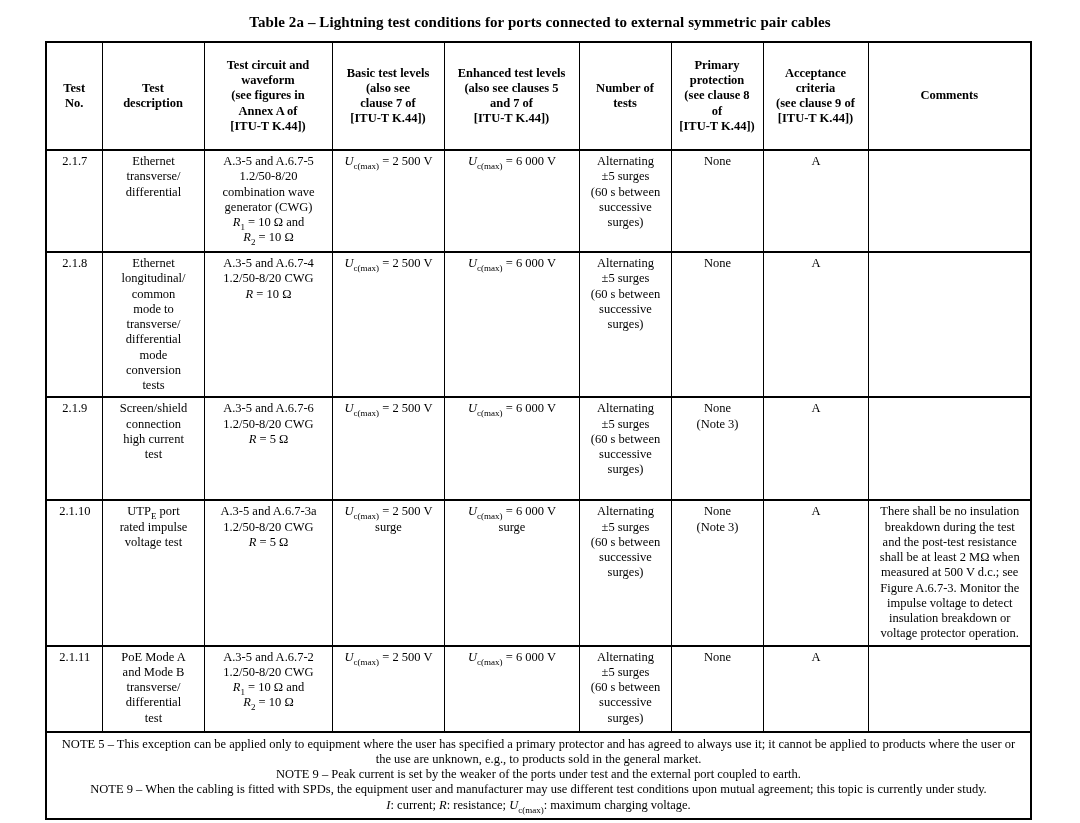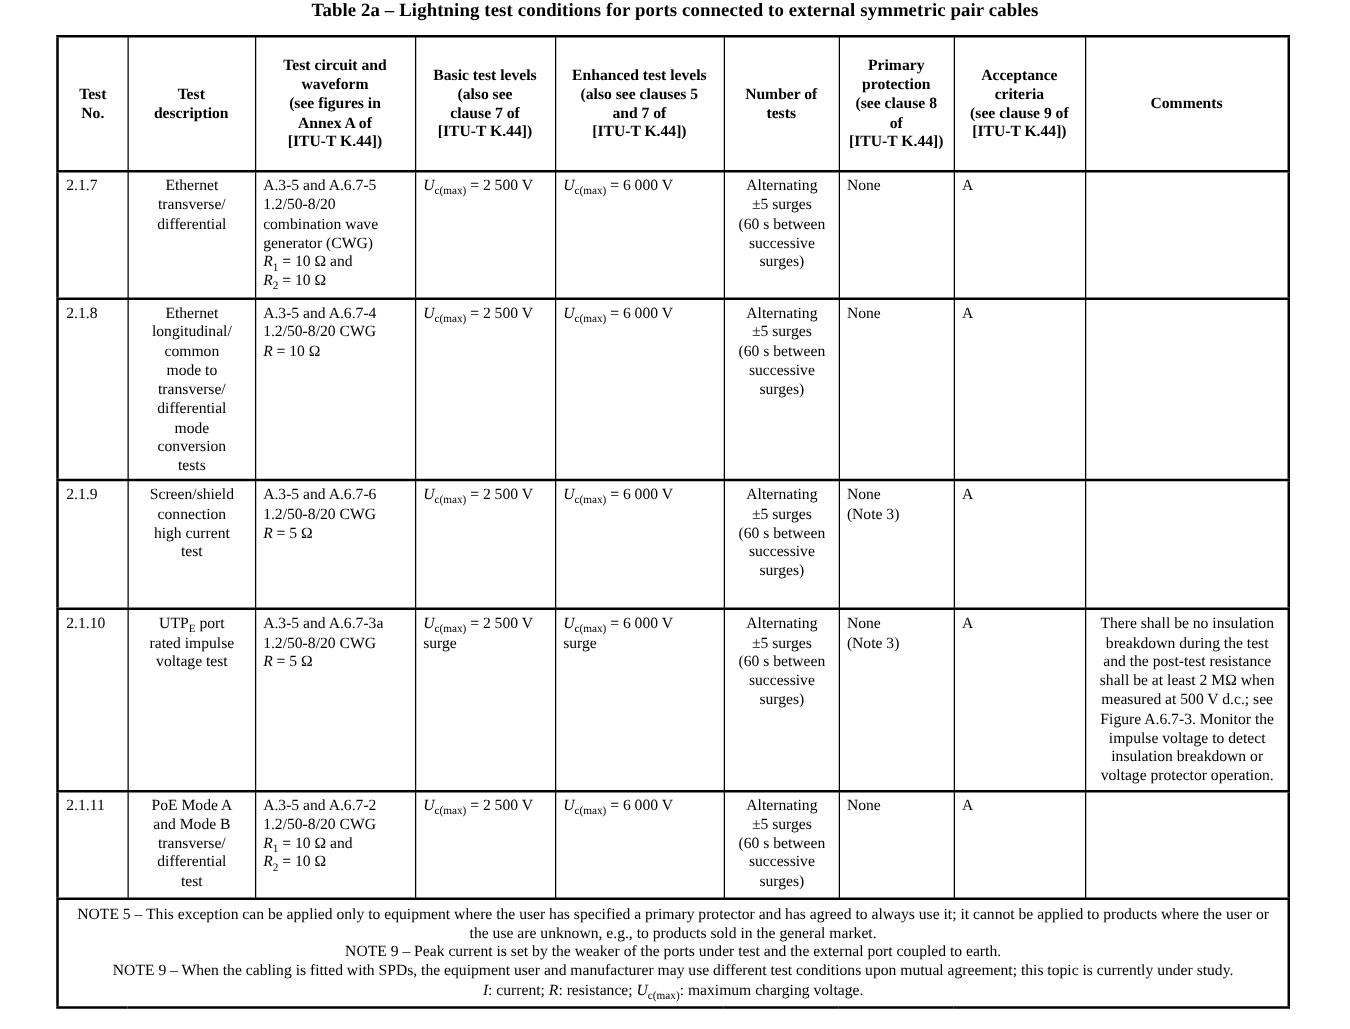--- a/index.html
+++ b/index.html
@@ -3,21 +3,21 @@
 <meta charset="utf-8">
 <style>
   * { box-sizing: border-box; margin: 0; padding: 0; }
   html, body { background: #ffffff; }
   body {
     width: 1080px; height: 823px;
     font-family: "Liberation Serif", serif;
     color: #000;
     overflow: hidden;
   }
-  .page { padding-top: 1px; }
+  .page { padding-top: 14px; }
   .doc-title {
     text-align: center;
     font-weight: bold;
     font-size: 15px;
     margin-bottom: 10px;
     letter-spacing: 0.1px;
   }
   table.k44 {
     border-collapse: collapse;
     table-layout: fixed;
@@ -33,21 +33,21 @@
     vertical-align: top;
     overflow: hidden;
   }
   table.k44 tr { border-top: 2px solid #000; border-bottom: 2px solid #000; }
   table.k44 thead th {
     vertical-align: middle;
     text-align: center;
     font-weight: bold;
     padding: 2px 3px;
   }
-  .al-c { text-align: left; font-family: Liberation Serif, serif; }
+  .al-c { text-align: center; font-family: Liberation Serif, serif; }
   .al-l { text-align: center; }
   sub { font-size: 0.72em; line-height: 0; }
   tfoot td.notes-cell { padding: 4px 8px 5px 8px; }
   .note { margin: 0; }
 </style>
 </head>
 <body>
 
 <div class="page">
   <div class="doc-title">Table 2a – Lightning test conditions for ports connected to external symmetric pair cables</div>

